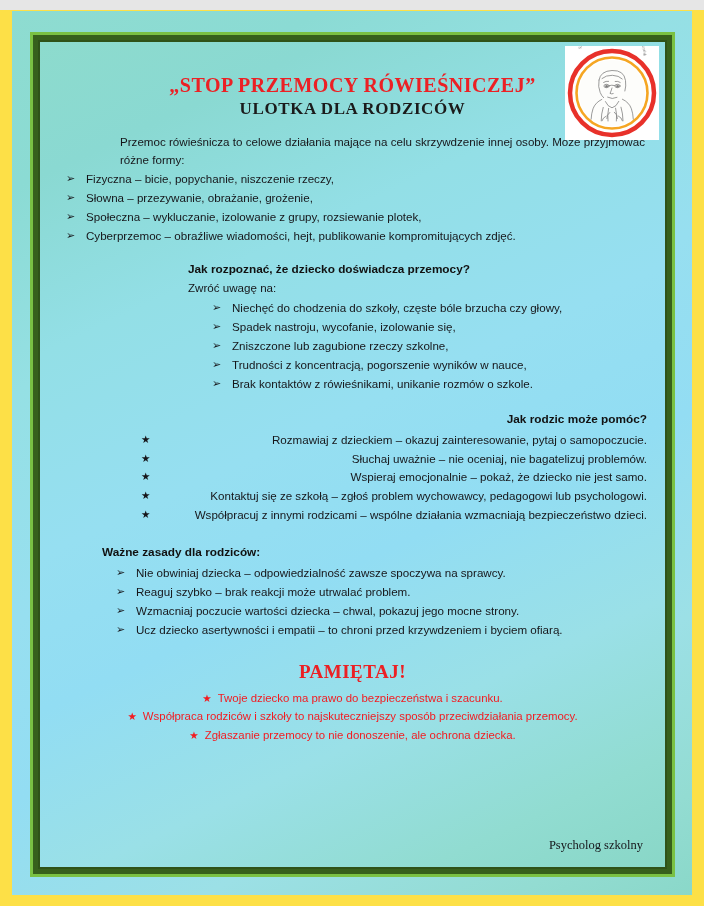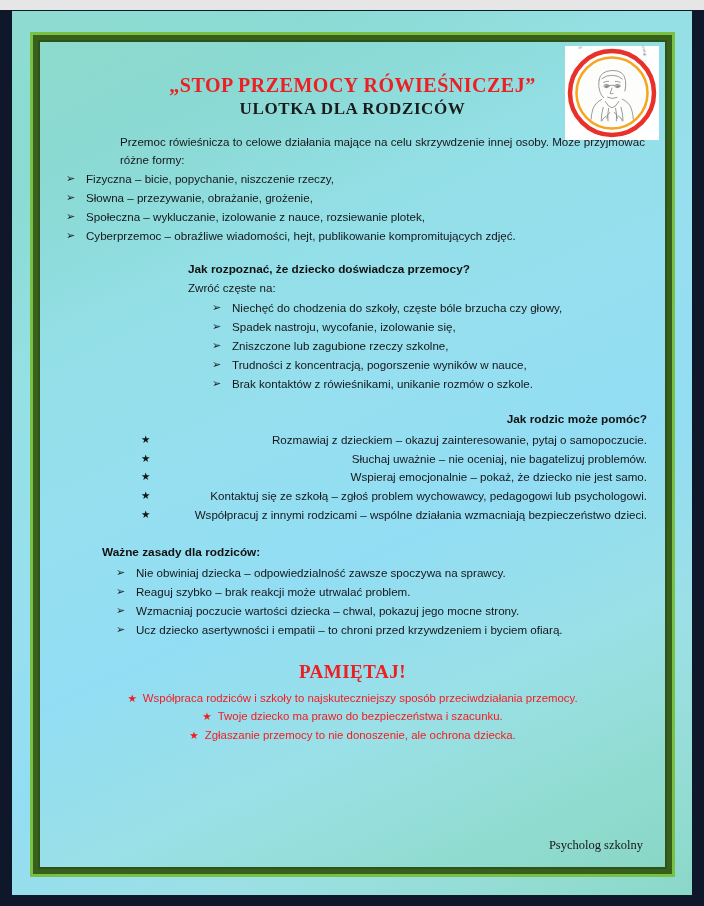--- a/index.html
+++ b/index.html
@@ -11,21 +11,21 @@
     width: 704px;
     height: 906px;
     font-family: "Liberation Sans", sans-serif;
     overflow: hidden;
   }
 
   #page {
     position: relative;
     width: 704px;
     height: 906px;
-    background: #0f172a;
+    background: #fde047;
     box-sizing: border-box;
   }
 
   
   #page::before {
     content: "";
     position: absolute;
     left: 0; top: 0; right: 0; height: 10px;
     background: #e6e6e6;
   }
@@ -265,28 +265,28 @@
         <div class="title-block">
           <h1 class="title-main">„STOP PRZEMOCY RÓWIEŚNICZEJ”</h1>
           <h2 class="title-sub">ULOTKA DLA RODZICÓW</h2>
         </div>
 
         <div id="section-intro">
           <div class="body-text">Przemoc rówieśnicza to celowe działania mające na celu skrzywdzenie innej osoby. Może przyjmować różne formy:</div>
           <ul class="blist" id="list-forms">
             <li><span class="bullet">➢</span><span>Fizyczna – bicie, popychanie, niszczenie rzeczy,</span></li>
             <li><span class="bullet">➢</span><span>Słowna – przezywanie, obrażanie, grożenie,</span></li>
-            <li><span class="bullet">➢</span><span>Społeczna – wykluczanie, izolowanie z nauce, rozsiewanie plotek,</span></li>
+            <li><span class="bullet">➢</span><span>Społeczna – wykluczanie, izolowanie z grupy, rozsiewanie plotek,</span></li>
             <li><span class="bullet">➢</span><span>Cyberprzemoc – obraźliwe wiadomości, hejt, publikowanie kompromitujących zdjęć.</span></li>
           </ul>
         </div>
 
         <div id="section-signs">
           <div class="sec-head">Jak rozpoznać, że dziecko doświadcza przemocy?</div>
-          <div class="body-text">Zwróć częste na:</div>
+          <div class="body-text">Zwróć uwagę na:</div>
           <ul class="blist" id="list-signs">
             <li><span class="bullet">➢</span><span>Niechęć do chodzenia do szkoły, częste bóle brzucha czy głowy,</span></li>
             <li><span class="bullet">➢</span><span>Spadek nastroju, wycofanie, izolowanie się,</span></li>
             <li><span class="bullet">➢</span><span>Zniszczone lub zagubione rzeczy szkolne,</span></li>
             <li><span class="bullet">➢</span><span>Trudności z koncentracją, pogorszenie wyników w nauce,</span></li>
             <li><span class="bullet">➢</span><span>Brak kontaktów z rówieśnikami, unikanie rozmów o szkole.</span></li>
           </ul>
         </div>
 
         <div id="section-help">
@@ -306,22 +306,22 @@
             <li><span class="bullet">➢</span><span>Nie obwiniaj dziecka – odpowiedzialność zawsze spoczywa na sprawcy.</span></li>
             <li><span class="bullet">➢</span><span>Reaguj szybko – brak reakcji może utrwalać problem.</span></li>
             <li><span class="bullet">➢</span><span>Wzmacniaj poczucie wartości dziecka – chwal, pokazuj jego mocne strony.</span></li>
             <li><span class="bullet">➢</span><span>Ucz dziecko asertywności i empatii – to chroni przed krzywdzeniem i byciem ofiarą.</span></li>
           </ul>
         </div>
 
         <div id="section-remember">
           <div class="remember-title">PAMIĘTAJ!</div>
           <ul class="remember-list">
+            <li><span class="bullet">★</span><span>Twoje dziecko ma prawo do bezpieczeństwa i szacunku.</span></li>
             <li><span class="bullet">★</span><span>Współpraca rodziców i szkoły to najskuteczniejszy sposób przeciwdziałania przemocy.</span></li>
-            <li><span class="bullet">★</span><span>Twoje dziecko ma prawo do bezpieczeństwa i szacunku.</span></li>
             <li><span class="bullet">★</span><span>Zgłaszanie przemocy to nie donoszenie, ale ochrona dziecka.</span></li>
           </ul>
         </div>
 
         <div id="footer">Psycholog szkolny</div>
 
       </div>
     </div>
   </div>
 </div>

